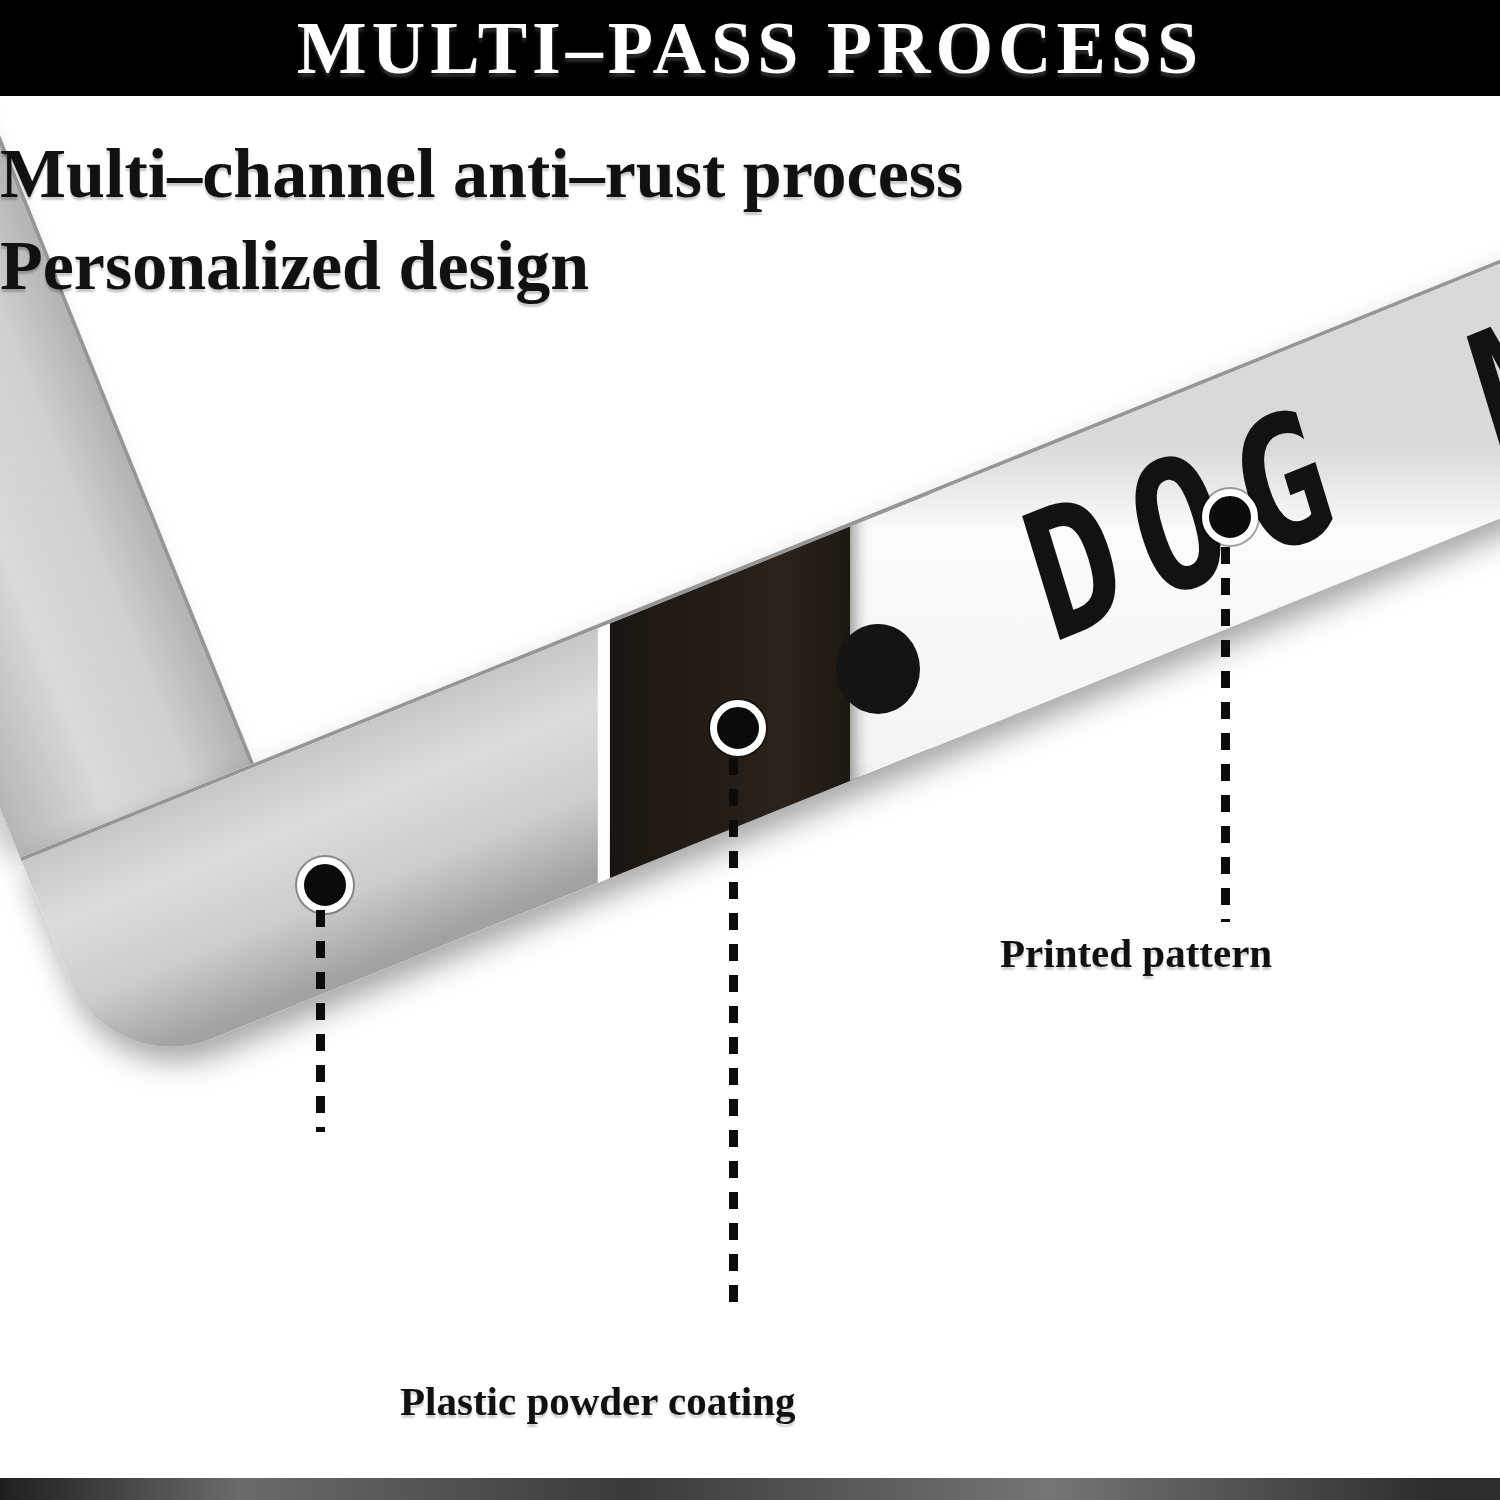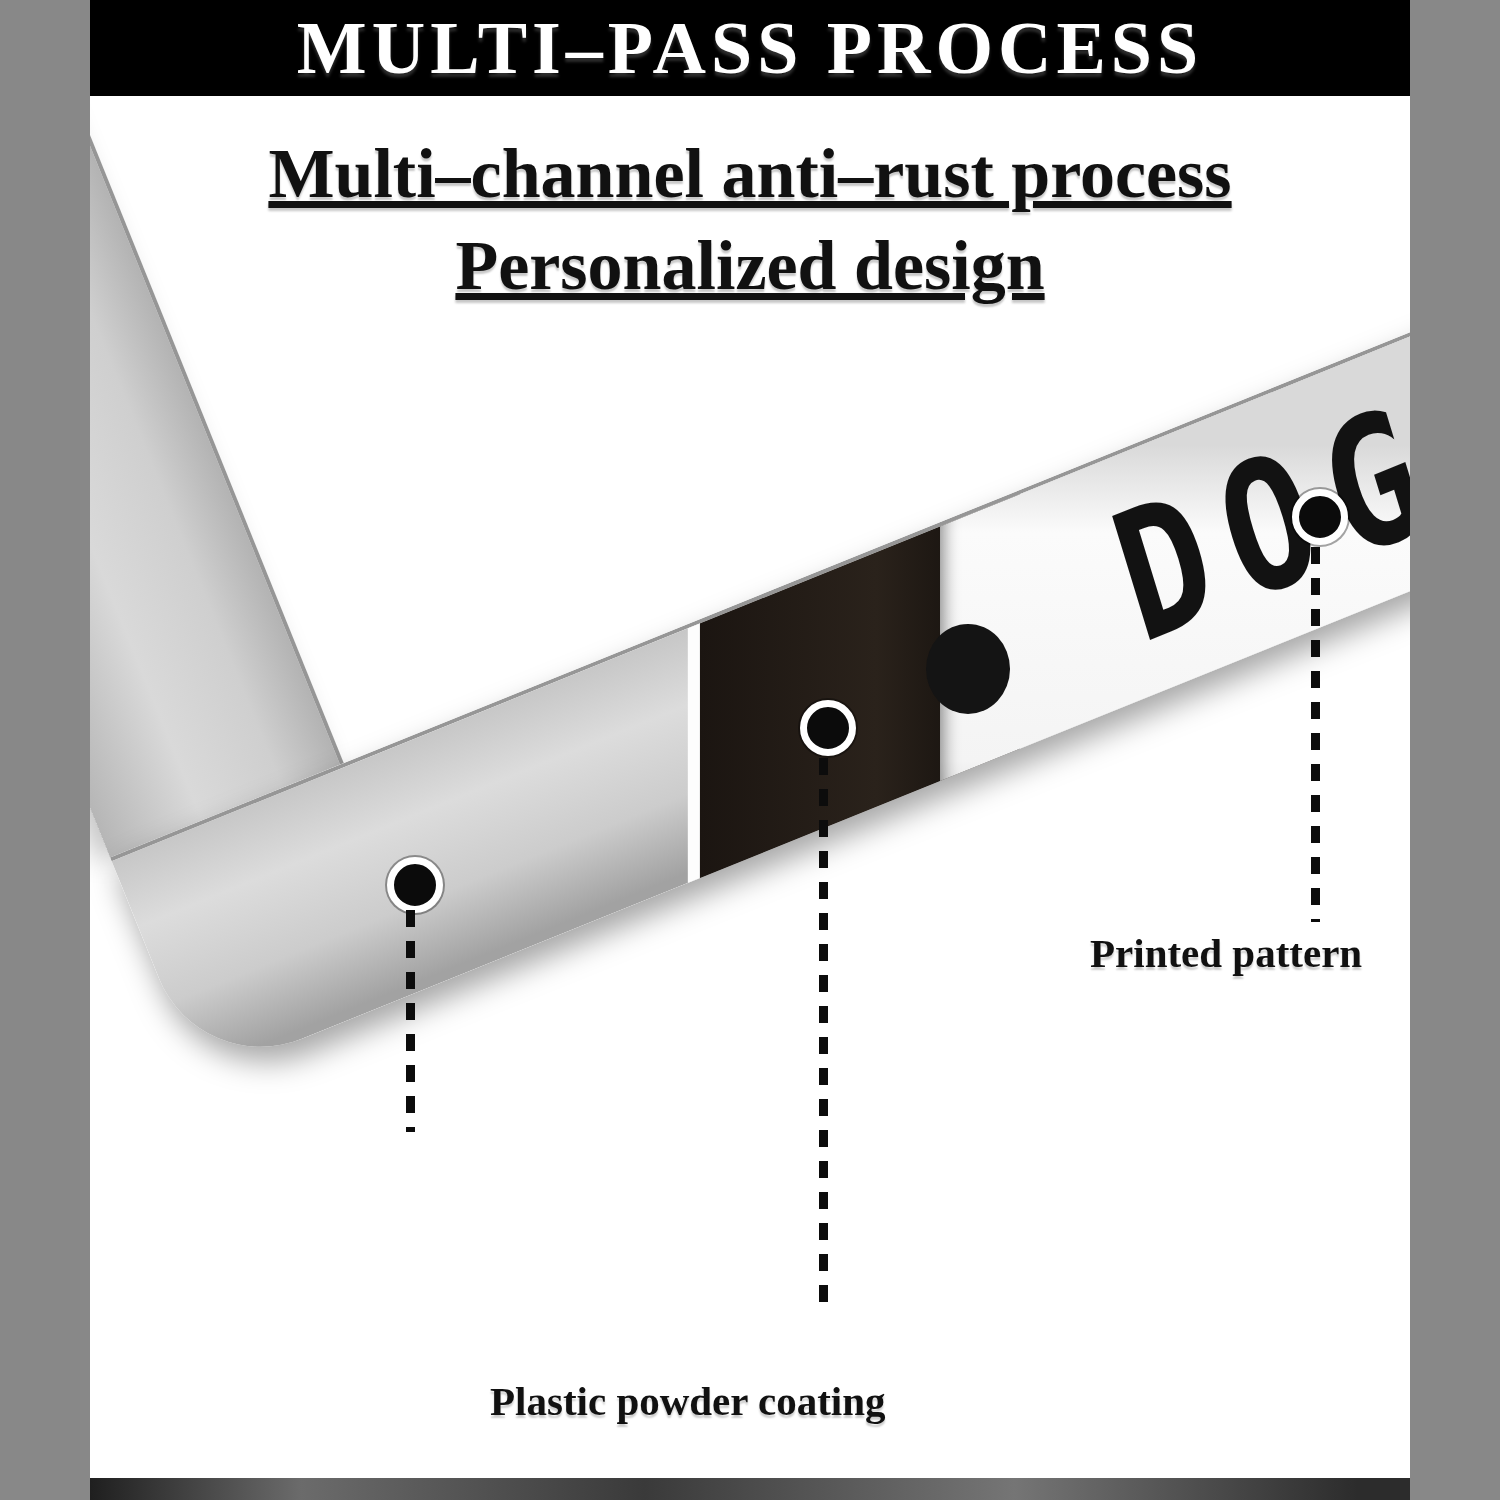--- a/index.html
+++ b/index.html
@@ -1,18 +1,18 @@
 <!DOCTYPE html>
 <html style="--page-bg: #ffffff; --header-bg: #000000; --header-text: #ffffff; --ink: #111111; --coating-black: #1b1511; --plate-white: #f4f4f4; --frame-silver: #cccccc;"><head>
 <meta charset="utf-8">
 <style>
   html,body{margin:0;padding:0;background:#888;}
   .canvas{
     position:relative;
-    width:1320px;height:1500px;
+    width:1500px;height:1500px;
     margin:0 auto;
     background:var(--page-bg,#ffffff);
     overflow:hidden;
     font-family:"Liberation Serif","DejaVu Serif",serif;
   }
 
   
   .header{
     position:absolute;left:0;top:0;right:0;height:96px;
     background:var(--header-bg,#000);
@@ -22,23 +22,22 @@
   .header-title{
     color:var(--header-text,#fff);
     font-size:74px;font-weight:bold;letter-spacing:5px;
     text-shadow:0 4px 3px rgba(130,130,130,.35);
     white-space:nowrap;
   }
 
   
   .intro{
     position:absolute;left:0;right:0;top:128px;
-    text-align:center;z-index:6;
+    text-align:left;z-index:6;
     color:var(--ink,#111);
-    text-decoration:underline;
   }
   .intro-line{
     font-size:70px;font-weight:bold;line-height:1.32;
     text-shadow:0 3px 2px rgba(0,0,0,.22);
   }
 
   
   .frame-rot{
     position:absolute;left:110px;top:280px;
     width:2600px;height:800px;

